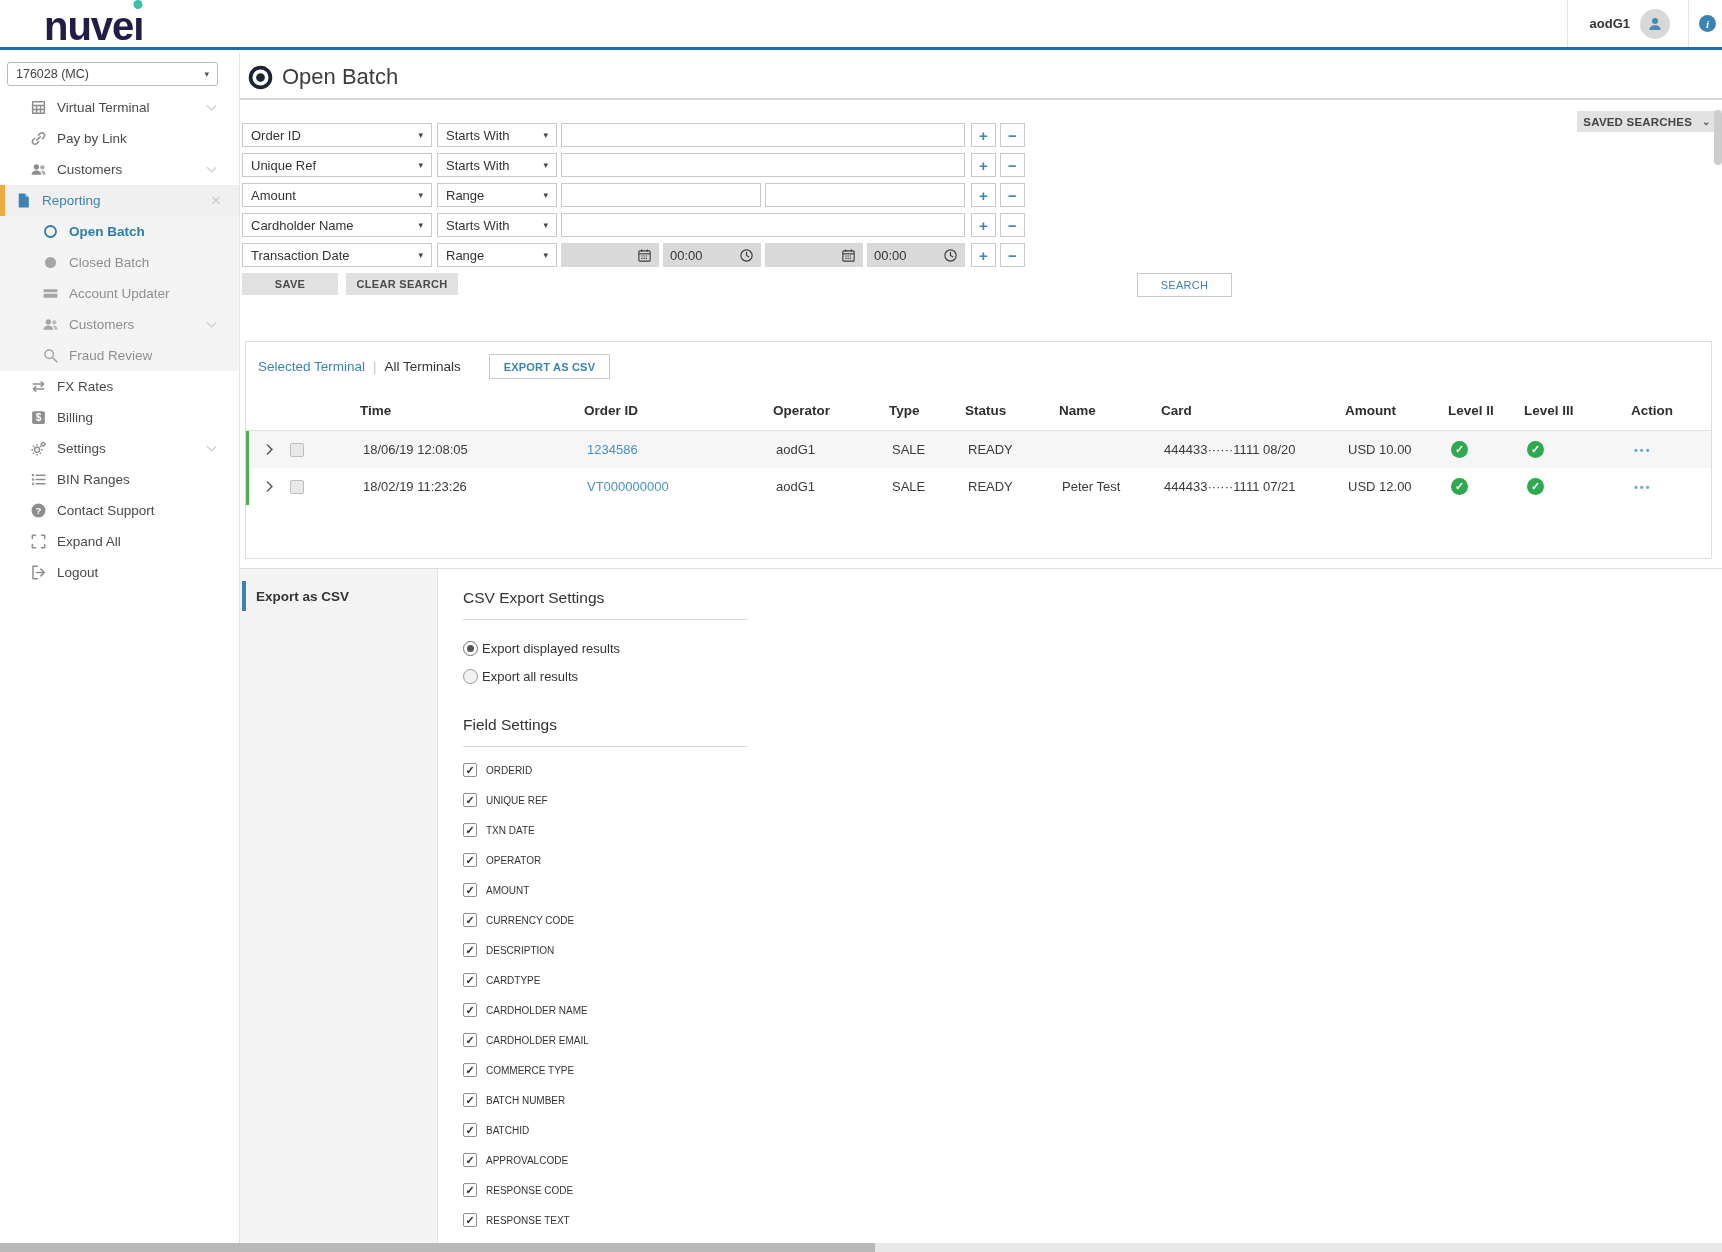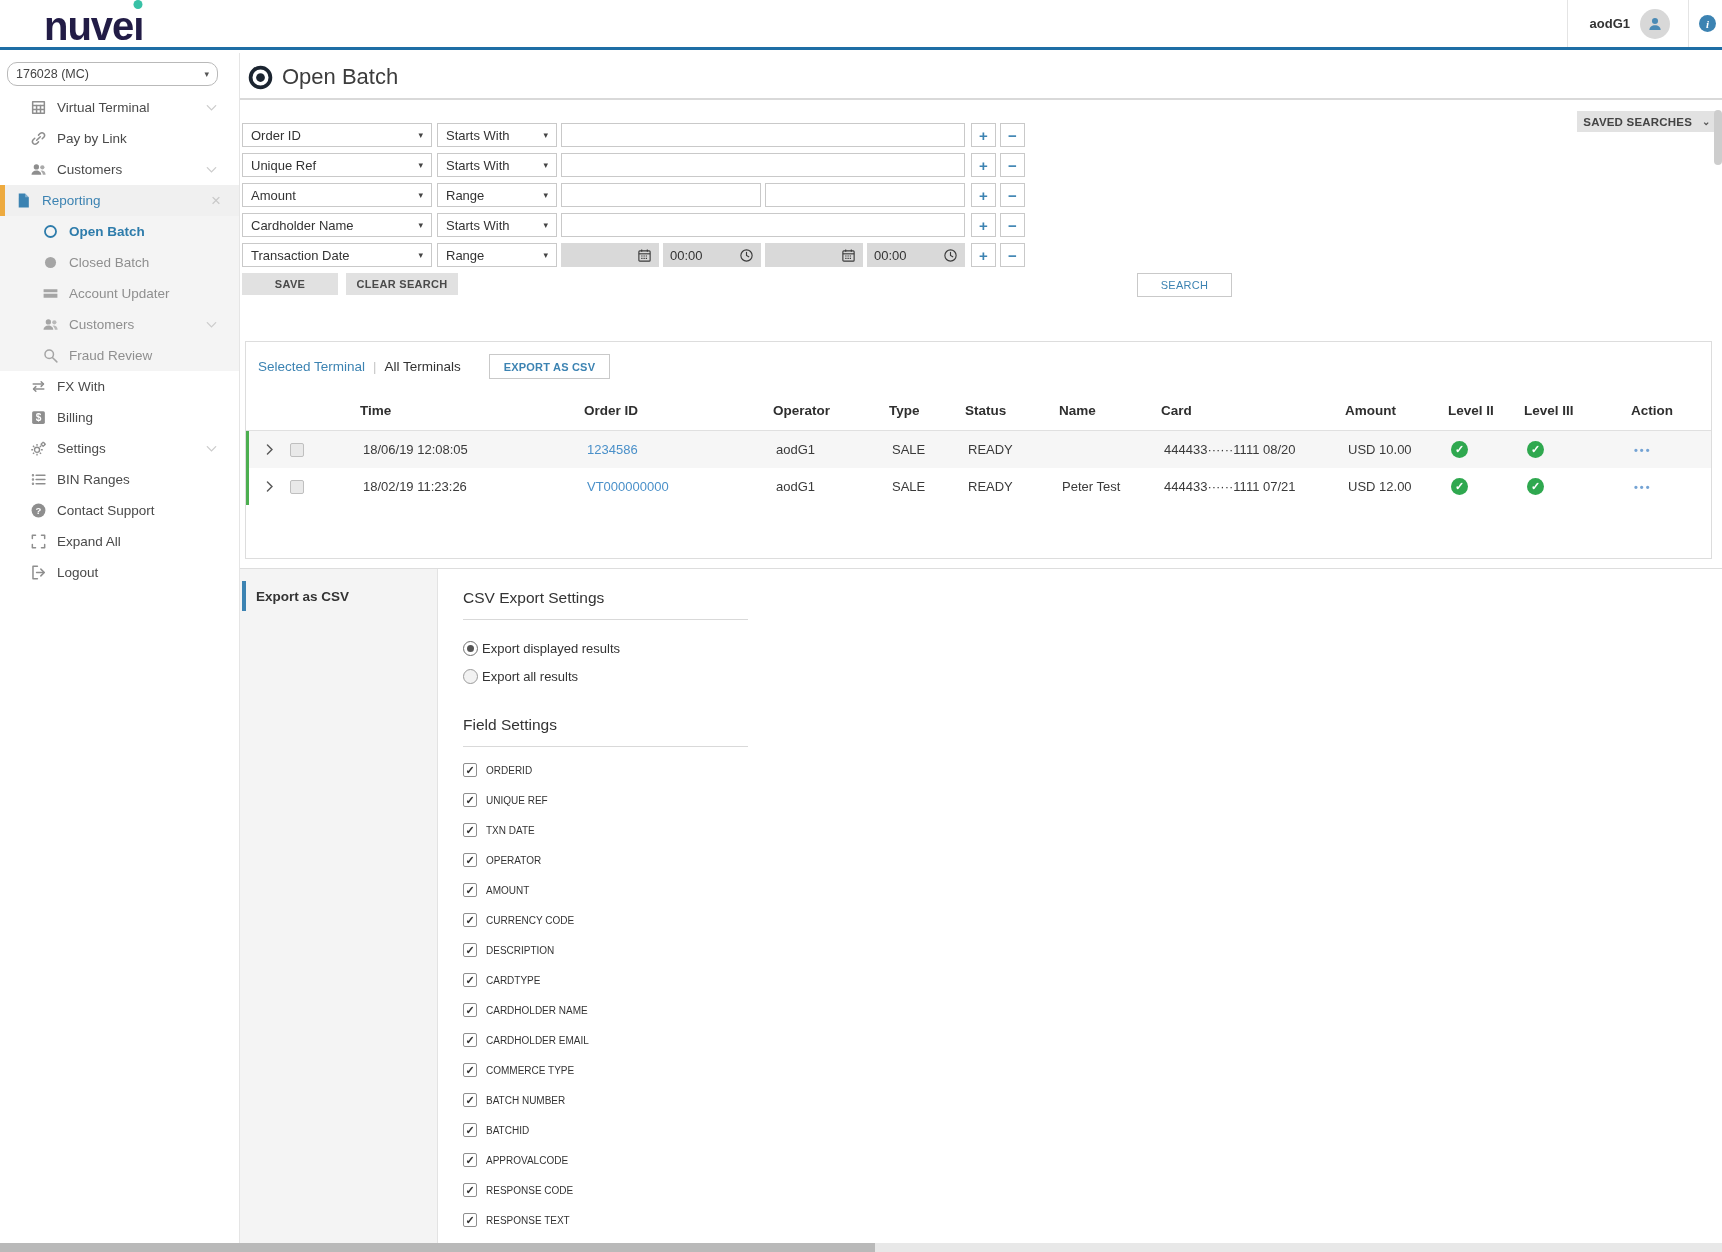--- a/index.html
+++ b/index.html
@@ -22,21 +22,21 @@
   .avatar { width:30px; height:30px; border-radius:50%; background:#d8d8d8;
     display:flex; align-items:center; justify-content:center; }
   .info-btn { width:17px; height:17px; border-radius:50%; background:#3c83b2; color:#fff;
     font-size:11px; font-weight:bold; display:flex; align-items:center; justify-content:center;
     margin:0 6px 0 10px; font-family:"Liberation Serif", serif; font-style:italic; }
 
   
   .sidebar { position:absolute; left:0; top:53px; width:240px; bottom:0; background:#fff;
     border-right:1px solid #e5e5e5; z-index:2; }
   .terminal-select { margin:9px 12px 6px 7px; width:211px; height:24px; border:1px solid #b9b9b9;
-    border-radius:10px; background:#fff; display:flex; align-items:center; padding:0 8px;
+    border-radius:3px; background:#fff; display:flex; align-items:center; padding:0 8px;
     font-size:12.5px; color:#444; cursor:pointer; }
   .terminal-select .caret { margin-left:auto; font-size:9px; color:#555; }
   .nav-item { height:31px; display:flex; align-items:center; padding-left:30px;
     font-size:13.5px; color:#4a4a4a; cursor:pointer; position:relative; }
   .nav-item .icon { width:17px; height:17px; margin-right:10px; color:#8e8e8e;
     display:inline-flex; align-items:center; justify-content:center; flex:0 0 17px; }
   .nav-item .rightglyph { position:absolute; right:20px; color:#cccccc; display:flex; }
   .nav-item.sub { padding-left:42px; background:#f4f4f4; }
   .nav-item.sub .icon { color:#a5a5a5; }
   .nav-item.sub .nav-label { color:#8f8f8f; }
@@ -275,21 +275,21 @@
         </div>
         <div class="nav-item">
           <span class="icon">
             <svg width="17" height="17" viewBox="0 0 16 16" fill="none" stroke="currentColor" stroke-width="1.4" stroke-linecap="round" stroke-linejoin="round">
               <path d="M3 5.7h9.5"></path>
               <path d="M10.5 3.5l2.2 2.2-2.2 2.2"></path>
               <path d="M13 10.3H3.5"></path>
               <path d="M5.5 8.1l-2.2 2.2 2.2 2.2"></path>
             </svg>
           </span>
-          <span class="nav-label">FX With</span>
+          <span class="nav-label">FX Rates</span>
         </div>
         <div class="nav-item">
           <span class="icon">
             <svg width="17" height="17" viewBox="0 0 16 16">
               <rect x="2" y="2" width="12" height="12" rx="1.5" fill="currentColor"></rect>
               <text x="8" y="11.6" font-size="9.5" font-weight="bold" fill="#fff" text-anchor="middle" font-family="Liberation Sans, sans-serif">$</text>
             </svg>
           </span>
           <span class="nav-label">Billing</span>
         </div>

